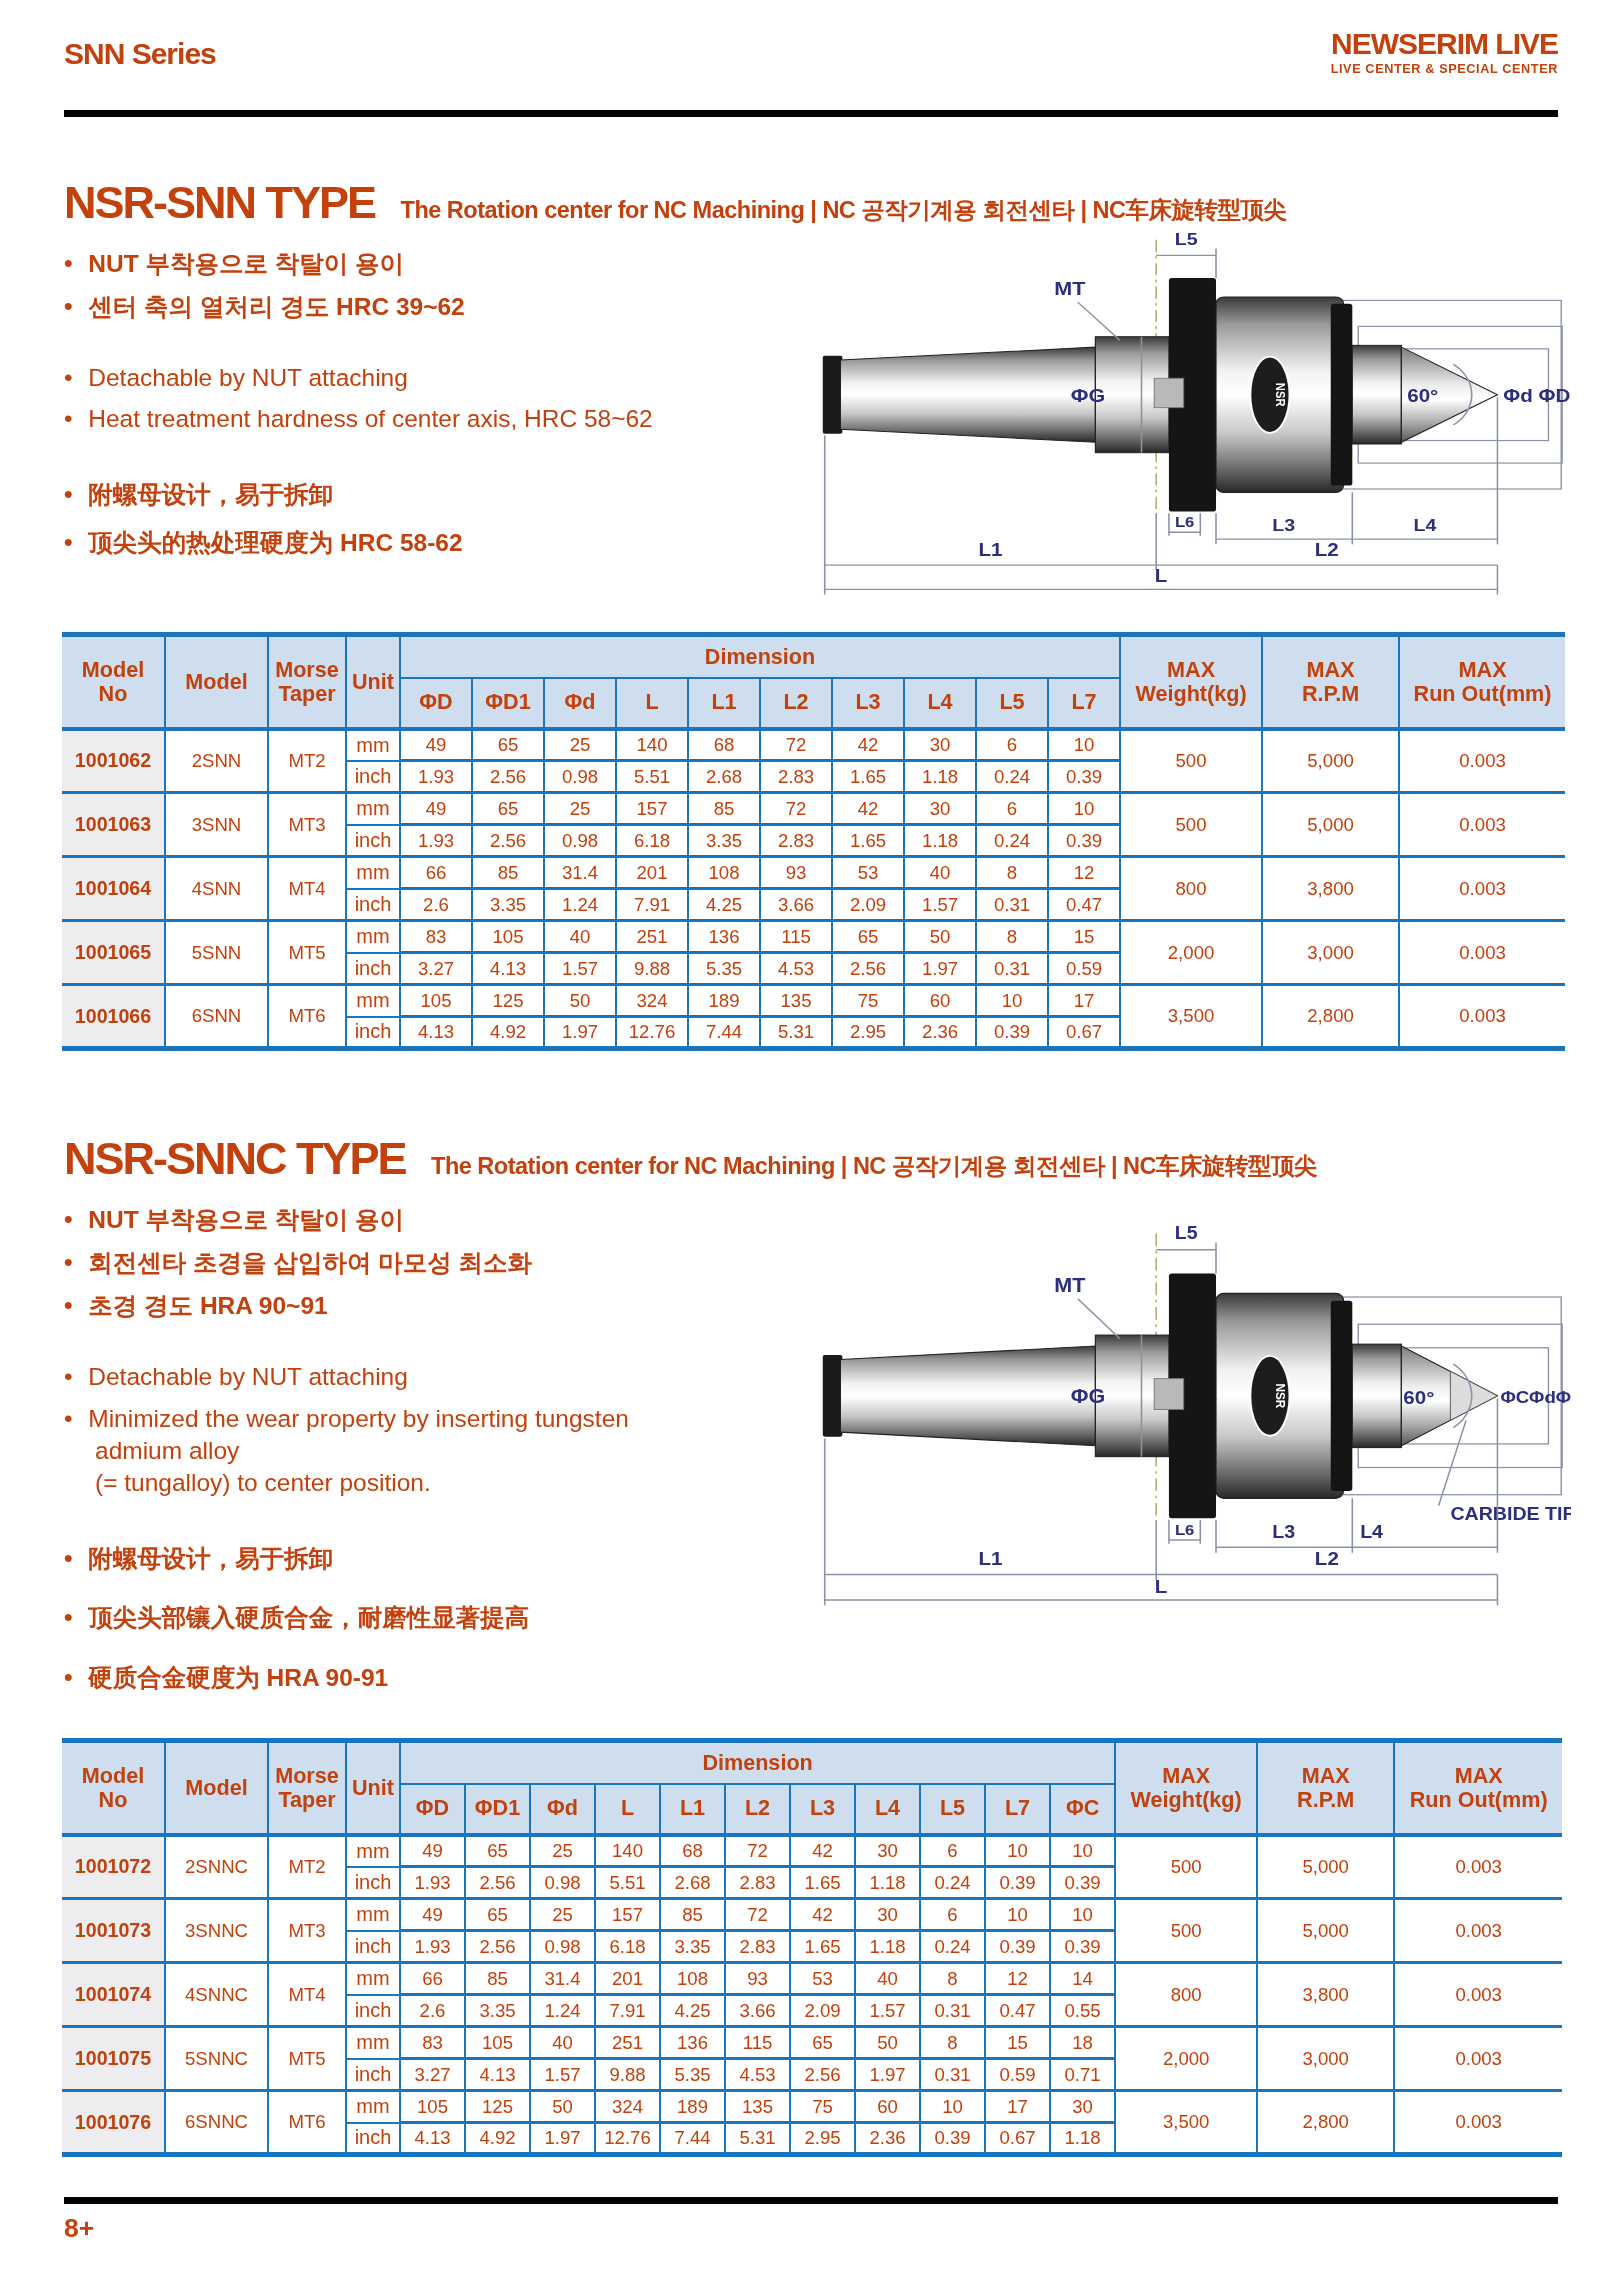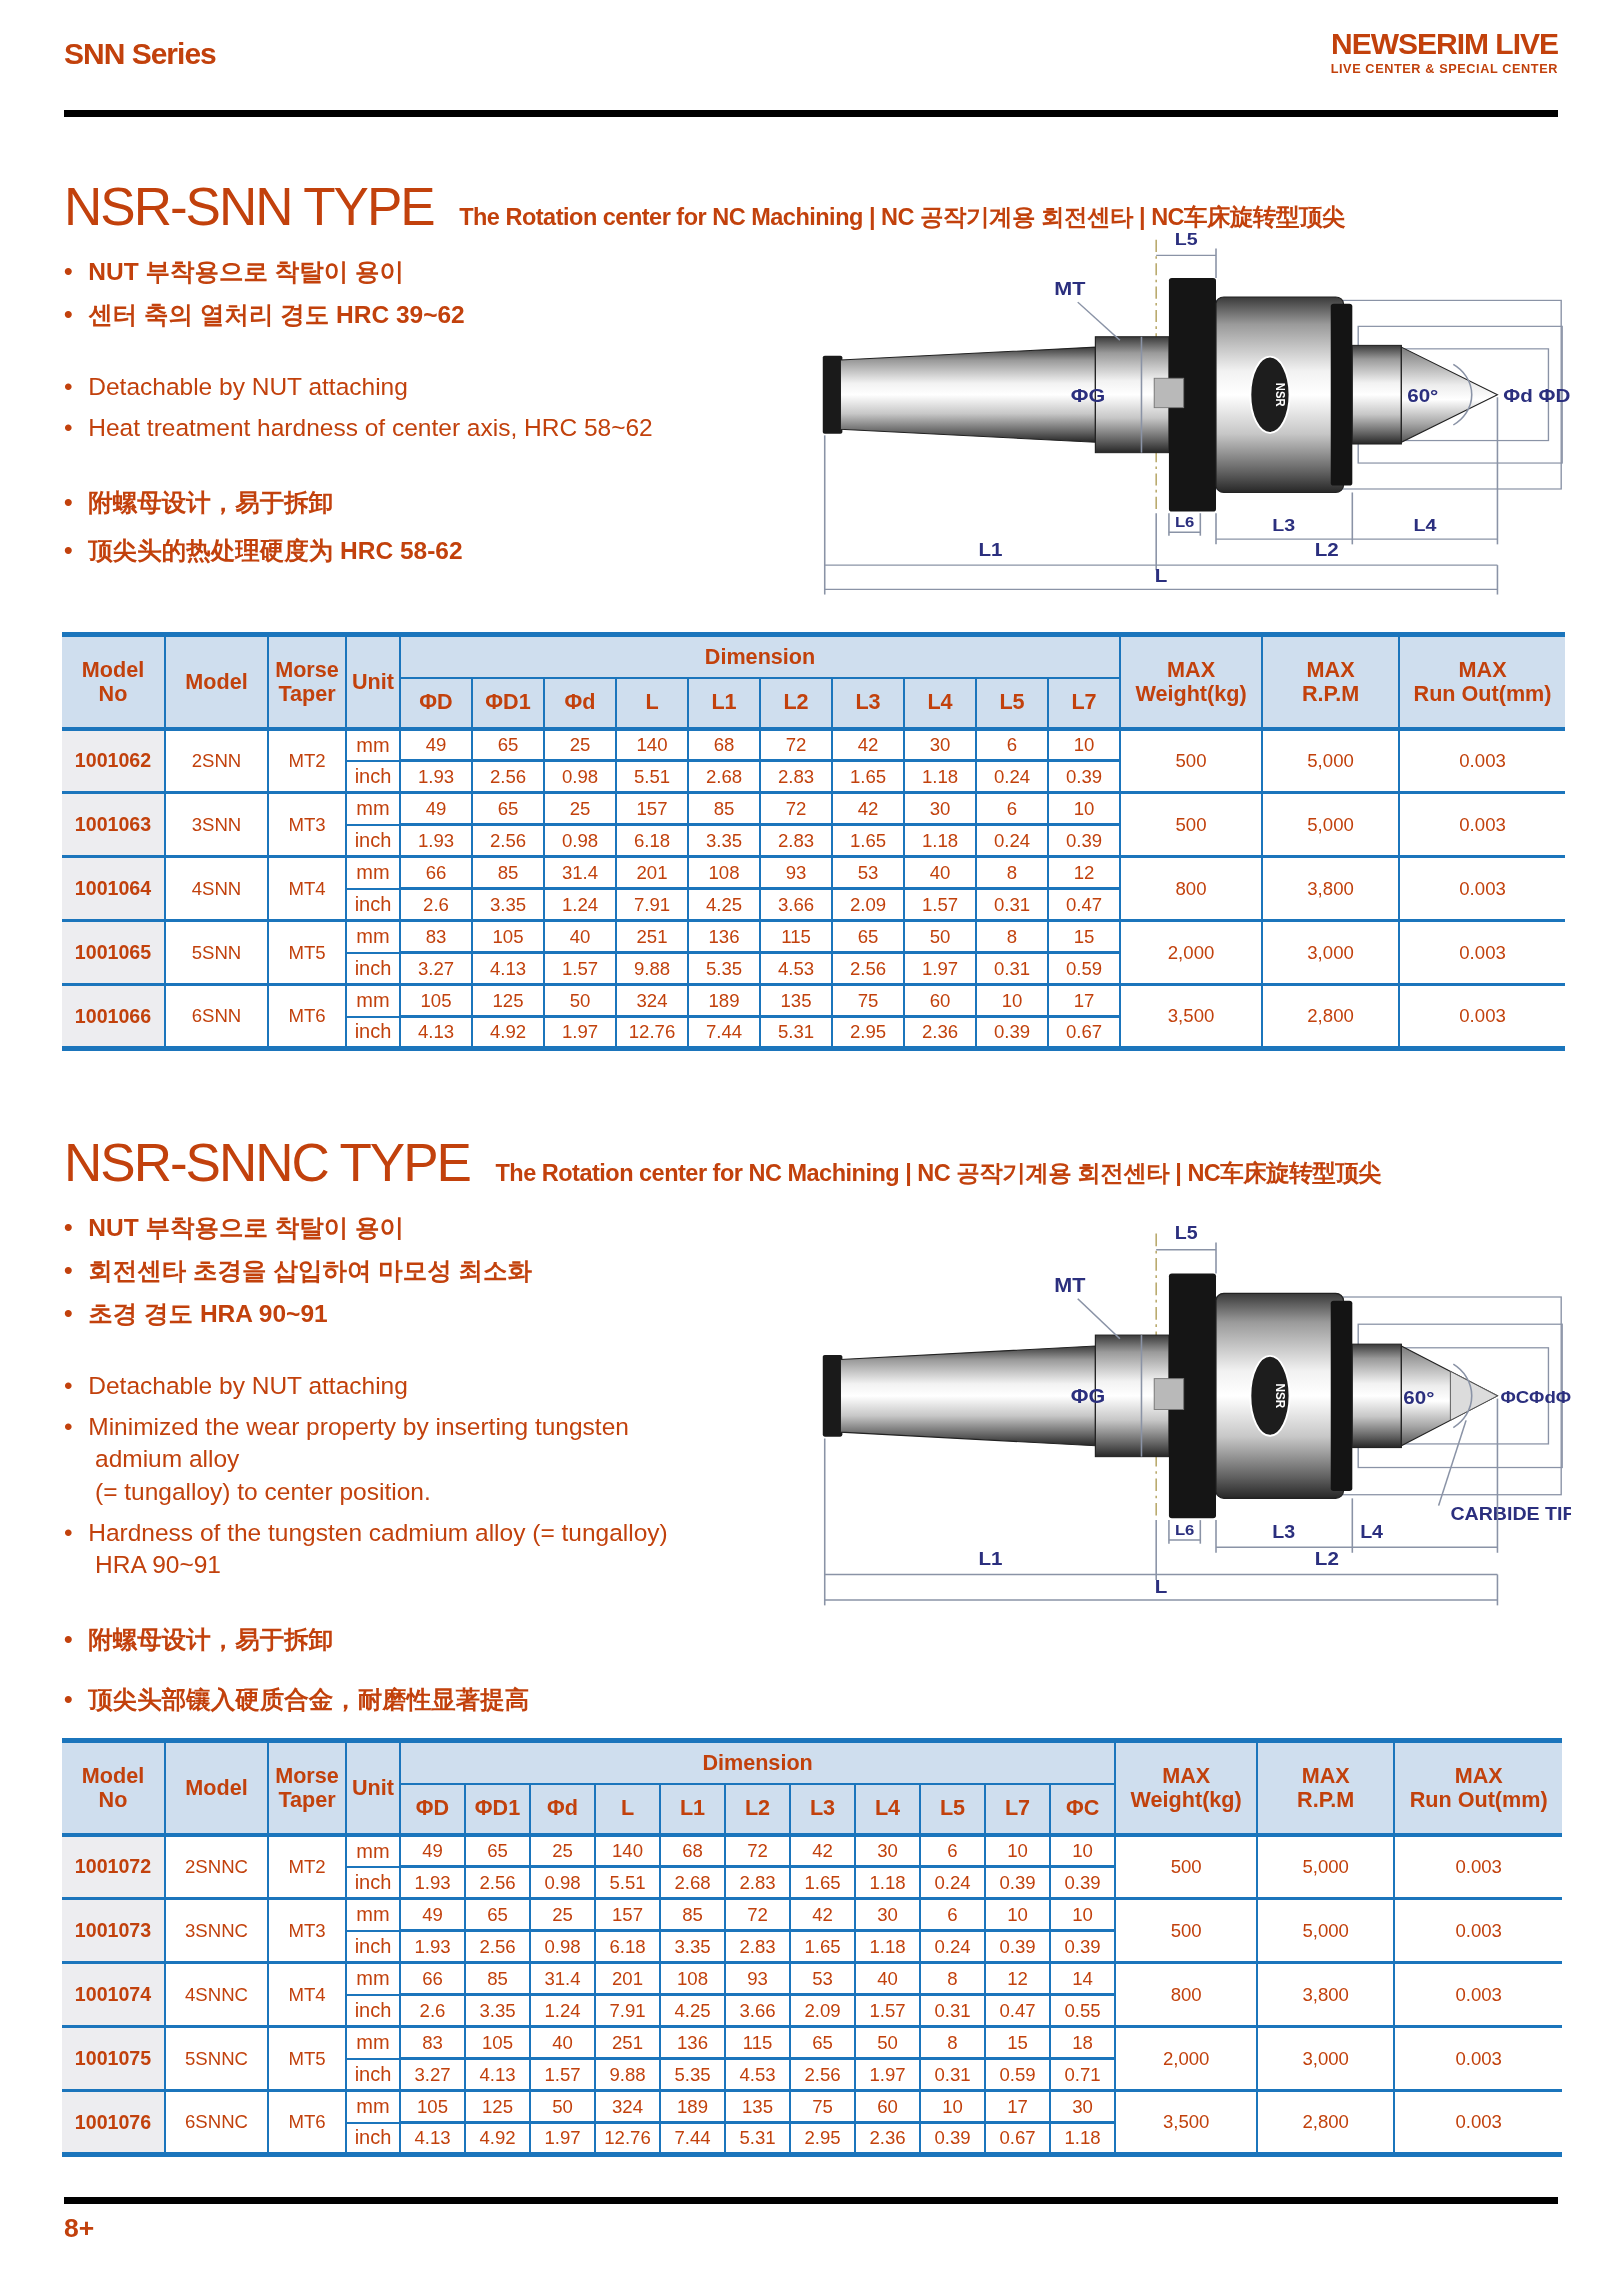--- a/index.html
+++ b/index.html
@@ -16,21 +16,21 @@
   .brand-title{font-size:30px; font-weight:900; letter-spacing:-1px; line-height:1.1;}
   .brand-sub{font-size:12.7px; font-weight:700; letter-spacing:0.6px; margin-top:2px;}
   .rule{position:absolute; left:64px; right:63px; height:6.9px; background:#000;}
   .rule.top{top:110px;}
   .rule.bottom{top:2197px;}
   .page-num{position:absolute; left:64px; top:2213px; font-size:26.5px; font-weight:900;}
 
   
   .sec{position:absolute; left:64px; width:1495px;}
   .title-row{display:flex; align-items:baseline; gap:25.5px;}
-  .type-title{font-size:53px; font-weight:400; letter-spacing:-2px; line-height:1.05; white-space:nowrap;}
+  .type-title{font-size:45px; font-weight:700; letter-spacing:-2px; line-height:1.05; white-space:nowrap;}
   .subtitle{font-size:23.5px; font-weight:600; letter-spacing:-0.5px; white-space:nowrap;}
   ul.bullets{list-style:none; width:814px;}
   ul.bullets li{font-size:24.5px; padding-left:31px; text-indent:-31px; white-space:pre-line; line-height:1.32;}
   ul.bullets li::before{content:"\2022"; font-size:24.5px; margin-right:15.7px;}
   ul.ko{margin-top:21.6px;} ul.ko li{font-weight:700; margin-bottom:10.8px;}
   ul.en{margin-top:39px;} ul.en li{font-weight:400; margin-bottom:8.8px;}
   ul.zh{margin-top:43px;} ul.zh li{font-weight:700; margin-bottom:15.7px;}
   #sec1 ul.zh li{margin-bottom:27.4px;}
 
   
@@ -388,22 +388,20 @@
     <ul class="bullets ko">
         <li>NUT 부착용으로 착탈이 용이</li>
         <li>회전센타 초경을 삽입하여 마모성 최소화</li>
         <li>초경 경도 HRA 90~91</li>
       </ul>
     <ul class="bullets en">
         <li>Detachable by NUT attaching</li>
         <li>Minimized the wear property by inserting tungsten
 admium alloy
 (= tungalloy) to center position.</li>
-        <li>Hardness of the tungsten cadmium alloy (= tungalloy)
-HRA 90~91</li>
       </ul>
     <ul class="bullets zh">
         <li>附螺母设计，易于拆卸</li>
         <li>顶尖头部镶入硬质合金，耐磨性显著提高</li>
         <li>硬质合金硬度为 HRA 90-91</li>
       </ul>
 
     <div class="diagram">
       <svg viewBox="0 0 775 430" preserveAspectRatio="none">
         <defs>

